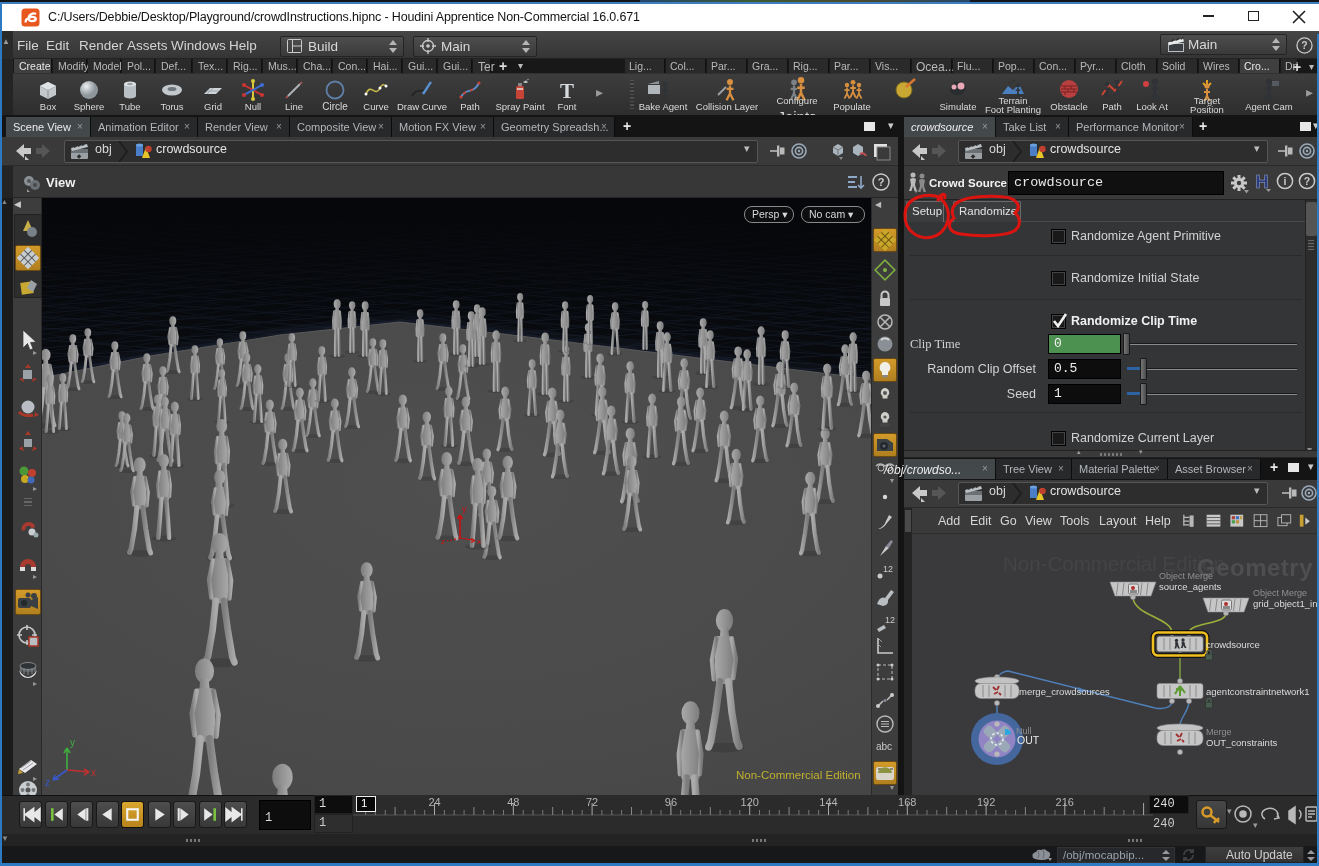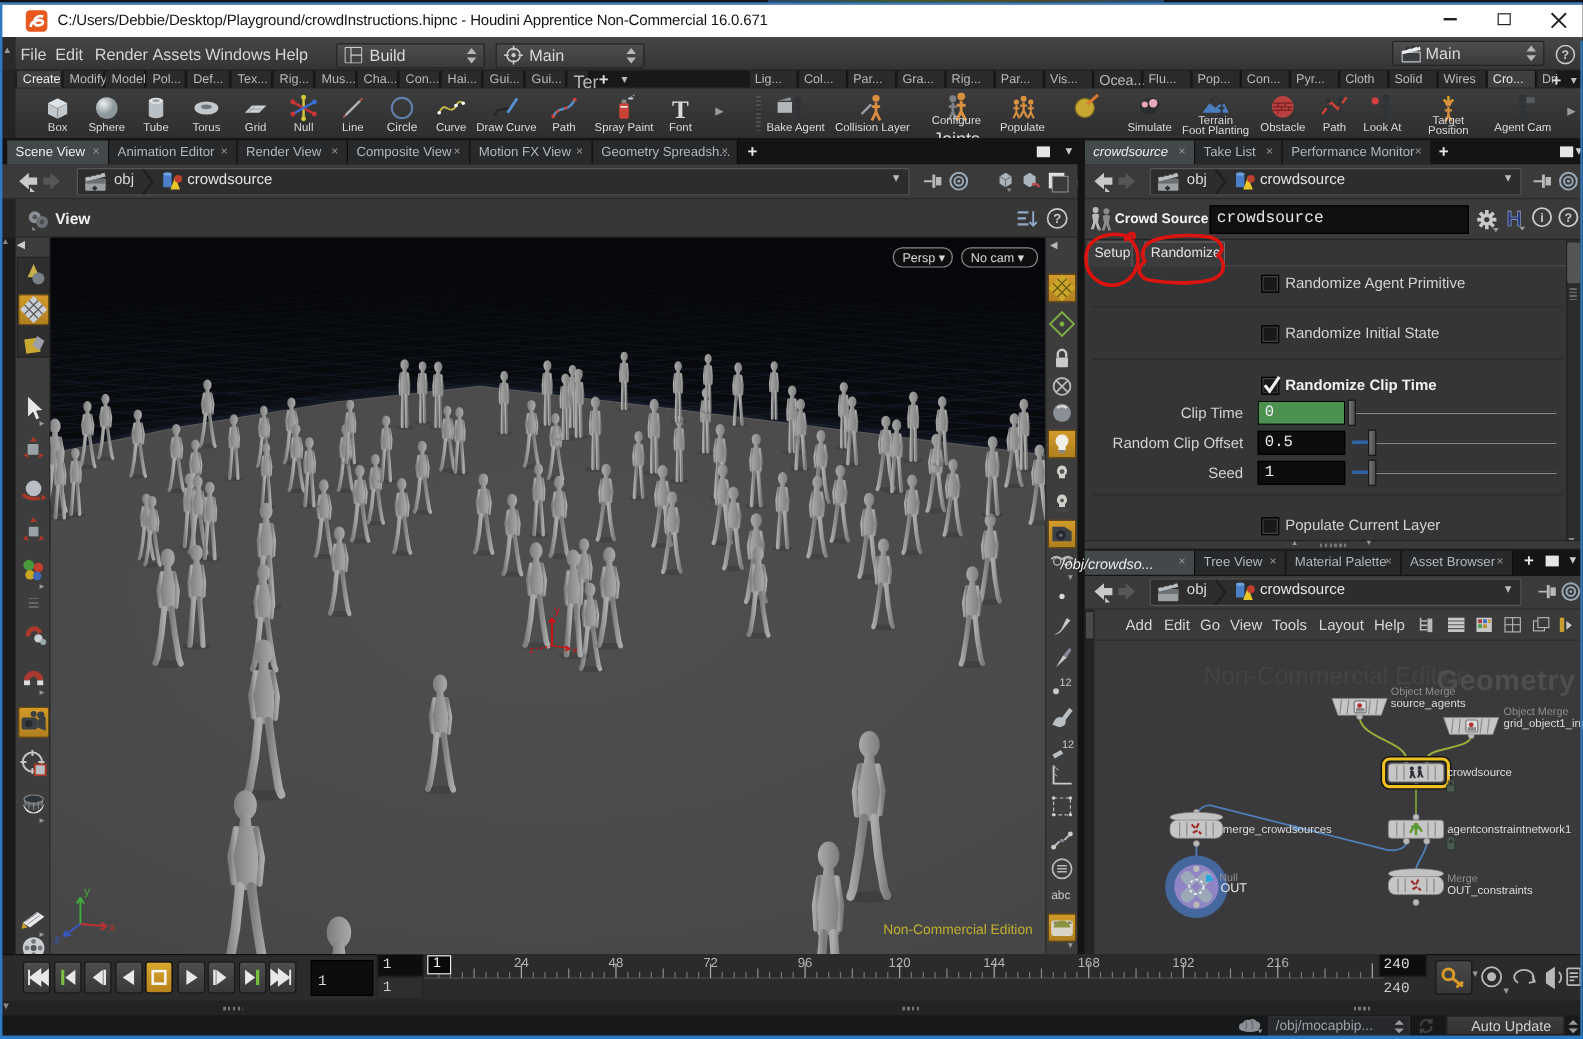--- a/index.html
+++ b/index.html
@@ -90,21 +90,21 @@
 <div class="abs txt " style="left:303px;top:60px;font-size:10.5px;color:#b9b9b9;">Cha...</div>
 <div class="abs " style="left:333px;top:59px;width:34px;height:14px;background:#2a2a2a;border-right:1px solid #111;"></div>
 <div class="abs txt " style="left:338px;top:60px;font-size:10.5px;color:#b9b9b9;">Con...</div>
 <div class="abs " style="left:368px;top:59px;width:34px;height:14px;background:#2a2a2a;border-right:1px solid #111;"></div>
 <div class="abs txt " style="left:373px;top:60px;font-size:10.5px;color:#b9b9b9;">Hai...</div>
 <div class="abs " style="left:403px;top:59px;width:34px;height:14px;background:#2a2a2a;border-right:1px solid #111;"></div>
 <div class="abs txt " style="left:408px;top:60px;font-size:10.5px;color:#b9b9b9;">Gui...</div>
 <div class="abs " style="left:438px;top:59px;width:34px;height:14px;background:#2a2a2a;border-right:1px solid #111;"></div>
 <div class="abs txt " style="left:443px;top:60px;font-size:10.5px;color:#b9b9b9;">Gui...</div>
 <div class="abs " style="left:473px;top:59px;width:18px;height:14px;background:#2a2a2a;border-right:1px solid #111;"></div>
-<div class="abs txt " style="left:478px;top:60px;font-size:15px;color:#b9b9b9;">Ter</div>
+<div class="abs txt " style="left:478px;top:60px;font-size:12px;color:#b9b9b9;">Ter</div>
 <div class="abs txt " style="left:499px;top:58px;font-size:14px;color:#ddd;font-weight:bold;">+</div>
 <div class="abs txt " style="left:518px;top:60px;font-size:10px;color:#bbb;">▾</div>
 <div class="abs " style="left:625px;top:59px;width:40px;height:14px;background:#2a2a2a;border-right:1px solid #111;"></div>
 <div class="abs txt " style="left:629px;top:60px;font-size:10.5px;color:#b9b9b9;">Lig...</div>
 <div class="abs " style="left:666px;top:59px;width:40px;height:14px;background:#2a2a2a;border-right:1px solid #111;"></div>
 <div class="abs txt " style="left:670px;top:60px;font-size:10.5px;color:#b9b9b9;">Col...</div>
 <div class="abs " style="left:707px;top:59px;width:40px;height:14px;background:#2a2a2a;border-right:1px solid #111;"></div>
 <div class="abs txt " style="left:711px;top:60px;font-size:10.5px;color:#b9b9b9;">Par...</div>
 <div class="abs " style="left:748px;top:59px;width:40px;height:14px;background:#2a2a2a;border-right:1px solid #111;"></div>
 <div class="abs txt " style="left:752px;top:60px;font-size:10.5px;color:#b9b9b9;">Gra...</div>
@@ -1877,40 +1877,40 @@
 <div class="abs txt " style="left:1071px;top:229px;font-size:12.5px;color:#d2d2d2;">Randomize Agent Primitive</div>
 <div class="abs " style="left:910px;top:255px;width:392px;height:1px;background:#2a2a2a;"></div>
 <div class="abs " style="left:1051px;top:271px;width:15px;height:15px;background:#191919;border:1px solid #000;box-shadow:inset 0 0 0 1px #444;"></div>
 <div class="abs txt " style="left:1071px;top:271px;font-size:12.5px;color:#d2d2d2;">Randomize Initial State</div>
 <div class="abs " style="left:910px;top:299px;width:392px;height:1px;background:#2a2a2a;"></div>
 <div class="abs " style="left:1051px;top:314px;width:15px;height:15px;background:#191919;border:1px solid #000;box-shadow:inset 0 0 0 1px #444;"></div>
 <svg class="abs" style="left:1050px;top:311px" width="20" height="20" viewBox="0 0 20 20">
 <path d="M4,10 L8,15 L16,3" stroke="#f0f0f0" stroke-width="2.6" fill="none"></path>
     </svg>
     <div class="abs txt " style="left:1071px;top:314px;font-size:12.5px;font-weight:bold;color:#f0f0f0;">Randomize Clip Time</div>
-<div class="abs txt " style="left:910px;top:337px;font-size:12.5px;color:#d2d2d2;"><span style="display:inline-block;width:126px;text-align:right;">Clip Time</span></div>
+<div class="abs txt " style="left:910px;top:337px;font-size:12.5px;color:#d2d2d2;"><span style="display:inline-block;width:126px;text-align:left;font-family:Liberation Serif, serif;">Clip Time</span></div>
 <div class="abs " style="left:1048px;top:334px;width:73px;height:20px;background:#4d9150;border:1px solid #000;"></div>
 <div class="abs txt mono" style="left:1054px;top:336px;font-size:13px;color:#f0f0f0;">0</div>
 <div class="abs " style="left:1127px;top:343px;width:170px;height:2px;background:#8a8a8a;border-top:1px solid #1a1a1a;"></div>
 <div class="abs " style="left:1123px;top:333px;width:7px;height:22px;background:linear-gradient(90deg,#777,#4a4a4a);border:1px solid #1a1a1a;border-radius:1px;"></div>
 <div class="abs txt " style="left:910px;top:362px;font-size:12.5px;color:#d2d2d2;"><span style="display:inline-block;width:126px;text-align:right;">Random Clip Offset</span></div>
 <div class="abs " style="left:1048px;top:359px;width:73px;height:20px;background:#0d0d0d;border:1px solid #000;"></div>
 <div class="abs txt mono" style="left:1054px;top:361px;font-size:13px;color:#f0f0f0;">0.5</div>
 <div class="abs " style="left:1127px;top:368px;width:170px;height:2px;background:#8a8a8a;border-top:1px solid #1a1a1a;"></div>
 <div class="abs " style="left:1127px;top:367px;width:13px;height:3px;background:#2f62a2;"></div>
 <div class="abs " style="left:1140px;top:358px;width:7px;height:22px;background:linear-gradient(90deg,#777,#4a4a4a);border:1px solid #1a1a1a;border-radius:1px;"></div>
 <div class="abs txt " style="left:910px;top:387px;font-size:12.5px;color:#d2d2d2;"><span style="display:inline-block;width:126px;text-align:right;">Seed</span></div>
 <div class="abs " style="left:1048px;top:384px;width:73px;height:20px;background:#0d0d0d;border:1px solid #000;"></div>
 <div class="abs txt mono" style="left:1054px;top:386px;font-size:13px;color:#f0f0f0;">1</div>
 <div class="abs " style="left:1127px;top:393px;width:170px;height:2px;background:#8a8a8a;border-top:1px solid #1a1a1a;"></div>
 <div class="abs " style="left:1127px;top:392px;width:13px;height:3px;background:#2f62a2;"></div>
 <div class="abs " style="left:1140px;top:383px;width:7px;height:22px;background:linear-gradient(90deg,#777,#4a4a4a);border:1px solid #1a1a1a;border-radius:1px;"></div>
 <div class="abs " style="left:910px;top:412px;width:392px;height:1px;background:#2a2a2a;"></div>
 <div class="abs " style="left:1051px;top:431px;width:15px;height:15px;background:#191919;border:1px solid #000;box-shadow:inset 0 0 0 1px #444;"></div>
-<div class="abs txt " style="left:1071px;top:431px;font-size:12.5px;color:#d2d2d2;">Populate Current Layer</div>
+<div class="abs txt " style="left:1071px;top:431px;font-size:12.5px;color:#d2d2d2;">Randomize Current Layer</div>
 <div class="abs " style="left:1305px;top:200px;width:13px;height:258px;background:#2c2c2c;border-left:1px solid #222;"></div>
 <div class="abs " style="left:1306px;top:202px;width:11px;height:34px;background:#555;border-radius:2px;"></div>
 <div class="abs txt " style="left:1307px;top:444px;font-size:10px;color:#888;">▾</div>
 <div class="abs " style="left:1308px;top:240px;width:6px;height:10px;background:repeating-linear-gradient(#666 0 1.5px,#333 1.5px 3px);"></div>
 <div class="abs " style="left:904px;top:450px;width:415px;height:8px;background:#3a3a3a;border-top:1px solid #222;border-bottom:1px solid #222;"></div>
 <div class="abs " style="left:1100px;top:453px;width:24px;height:3px;background:repeating-linear-gradient(90deg,#777 0 2px,#3a3a3a 2px 4px);"></div>
 <div class="abs txt " style="left:1077px;top:448px;font-size:7px;color:#999;">▴</div>
 <div class="abs txt " style="left:1139px;top:448px;font-size:7px;color:#999;">▾</div>
 <svg class="abs" style="left:898px;top:190px" width="135" height="55" viewBox="0 0 135 55">
 <g fill="none" stroke="#dc1410" stroke-width="3" stroke-linecap="round">

